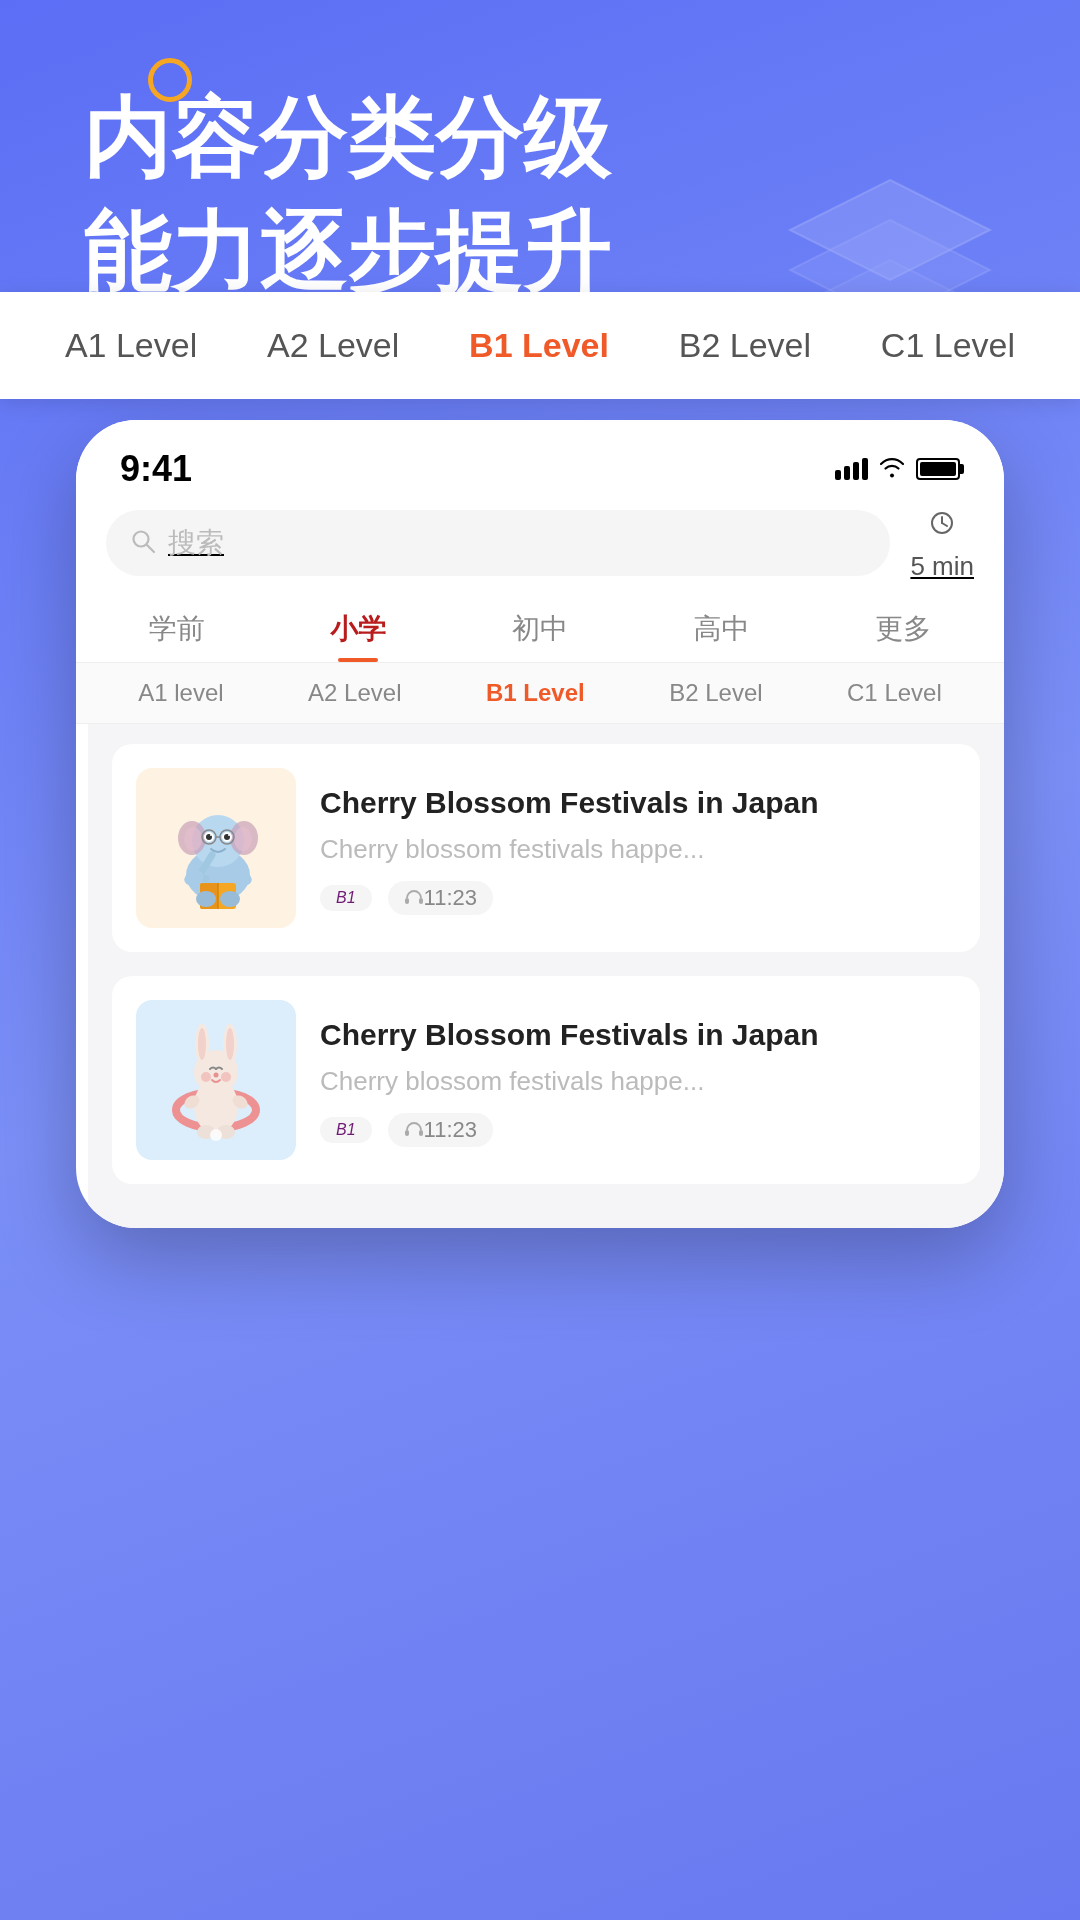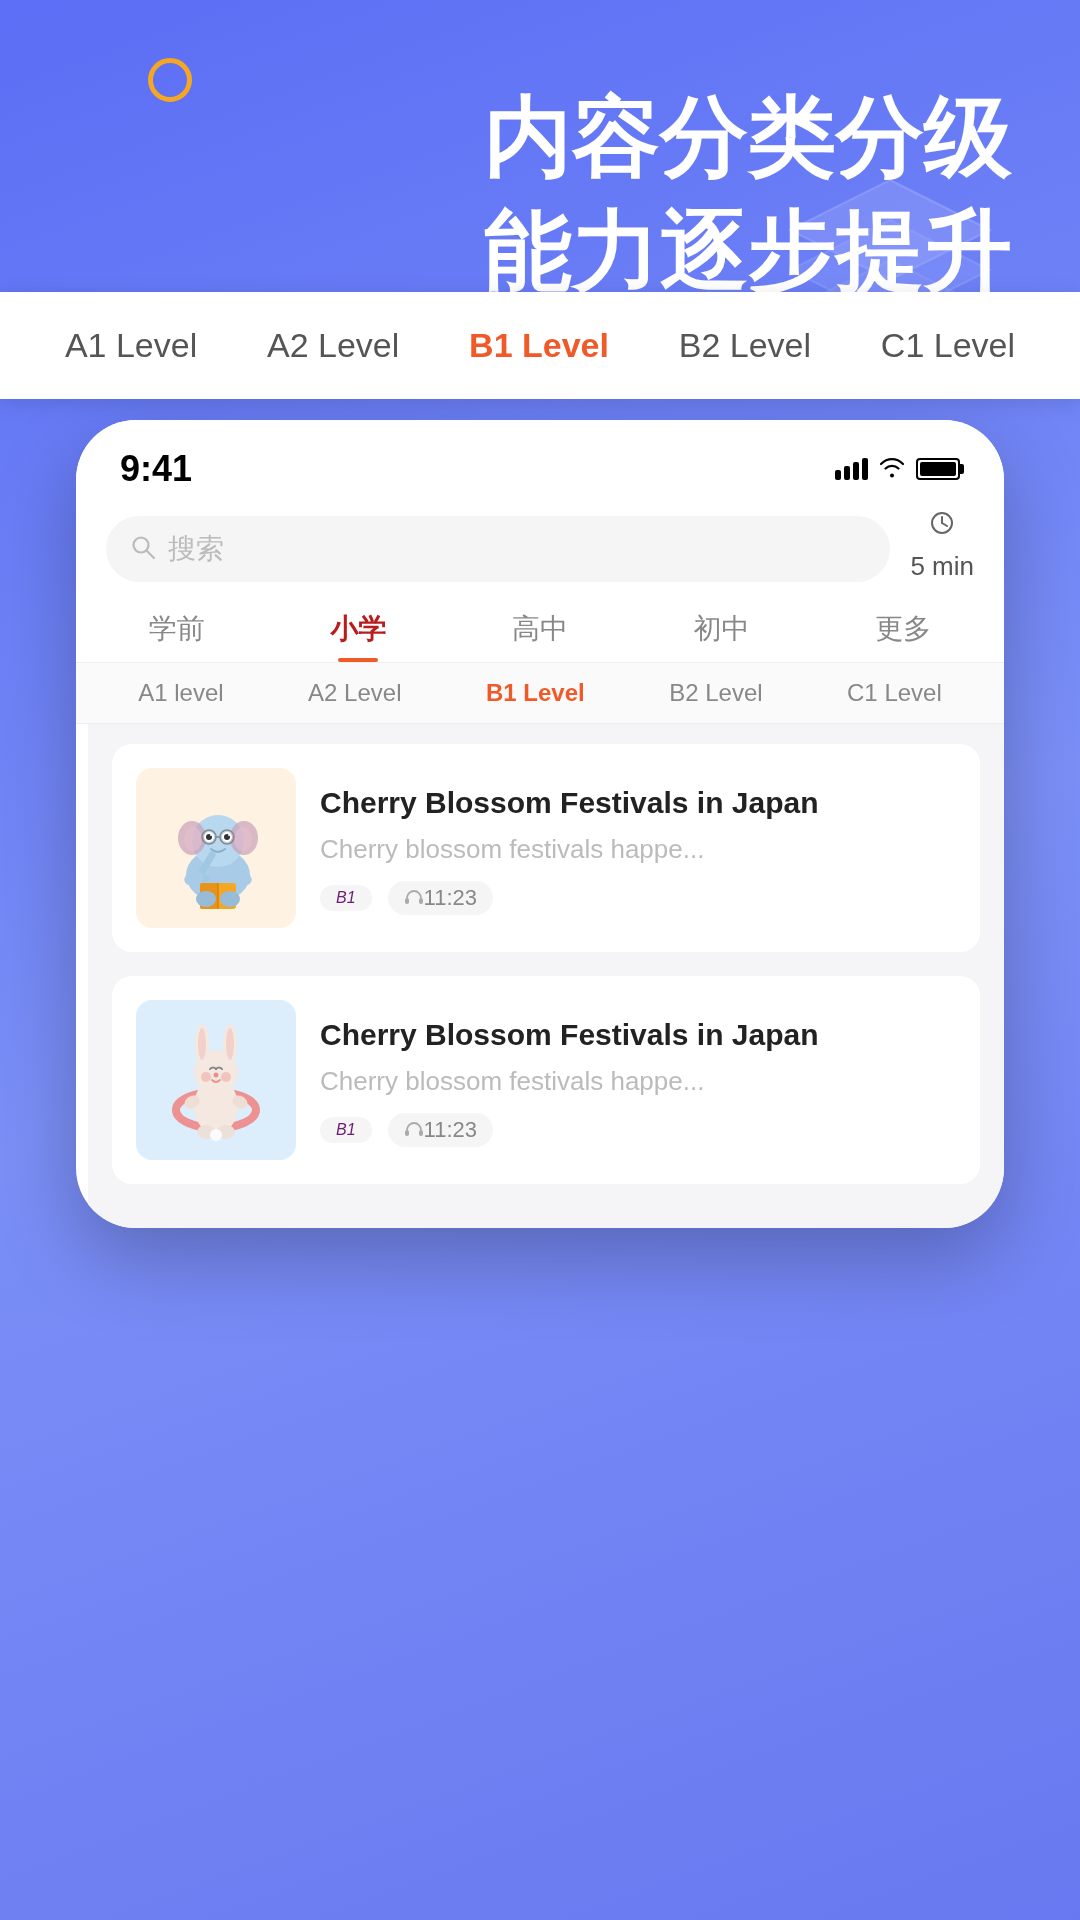--- a/index.html
+++ b/index.html
@@ -39,22 +39,22 @@
       top: 160px;
       right: 80px;
       opacity: 0.3;
     }
 
     
     .hero-section {
       position: absolute;
       top: 80px;
       left: 0; right: 8px;
-      text-align: right;
-      padding: 0 60px;
+      text-align: left;
+      padding: 0 84px;
     }
 
     .hero-title {
       color: white;
       font-size: 88px;
       font-weight: 700;
       line-height: 1.3;
       text-shadow: none;
     }
 
@@ -130,24 +130,25 @@
       position: absolute;
       left: 2px; top: 2px; bottom: 2px;
       width: calc(100% - 4px);
       background: #000;
       border-radius: 2px;
     }
 
     
     .search-bar-row {
       display: flex;
-      align-items: flex-end;
+      align-items: flex-start;
       padding: 10px 30px 10px;
       gap: 20px;
       background: white;
+      text-decoration: underline;
     }
 
     .search-bar {
       flex: 1;
       display: flex;
       align-items: center;
       background: #f5f5f5;
       border-radius: 40px;
       padding: 14px 24px;
       gap: 12px;
@@ -406,24 +407,24 @@
   </div>
 
   <div class="category-tabs">
     <div class="cat-tab">
       <span>学前</span>
     </div>
     <div class="cat-tab active">
       <span>小学</span>
     </div>
     <div class="cat-tab">
+      <span>初中</span>
+    </div>
+    <div class="cat-tab">
       <span>高中</span>
-    </div>
-    <div class="cat-tab">
-      <span>初中</span>
     </div>
     <div class="cat-tab">
       <span>更多</span>
     </div>
   </div>
 
   <div class="sub-level-bar">
     <span class="sub-level-item">A1 level</span>
     <span class="sub-level-item">A2 Level</span>
     <span class="sub-level-item active">B1 Level</span>

